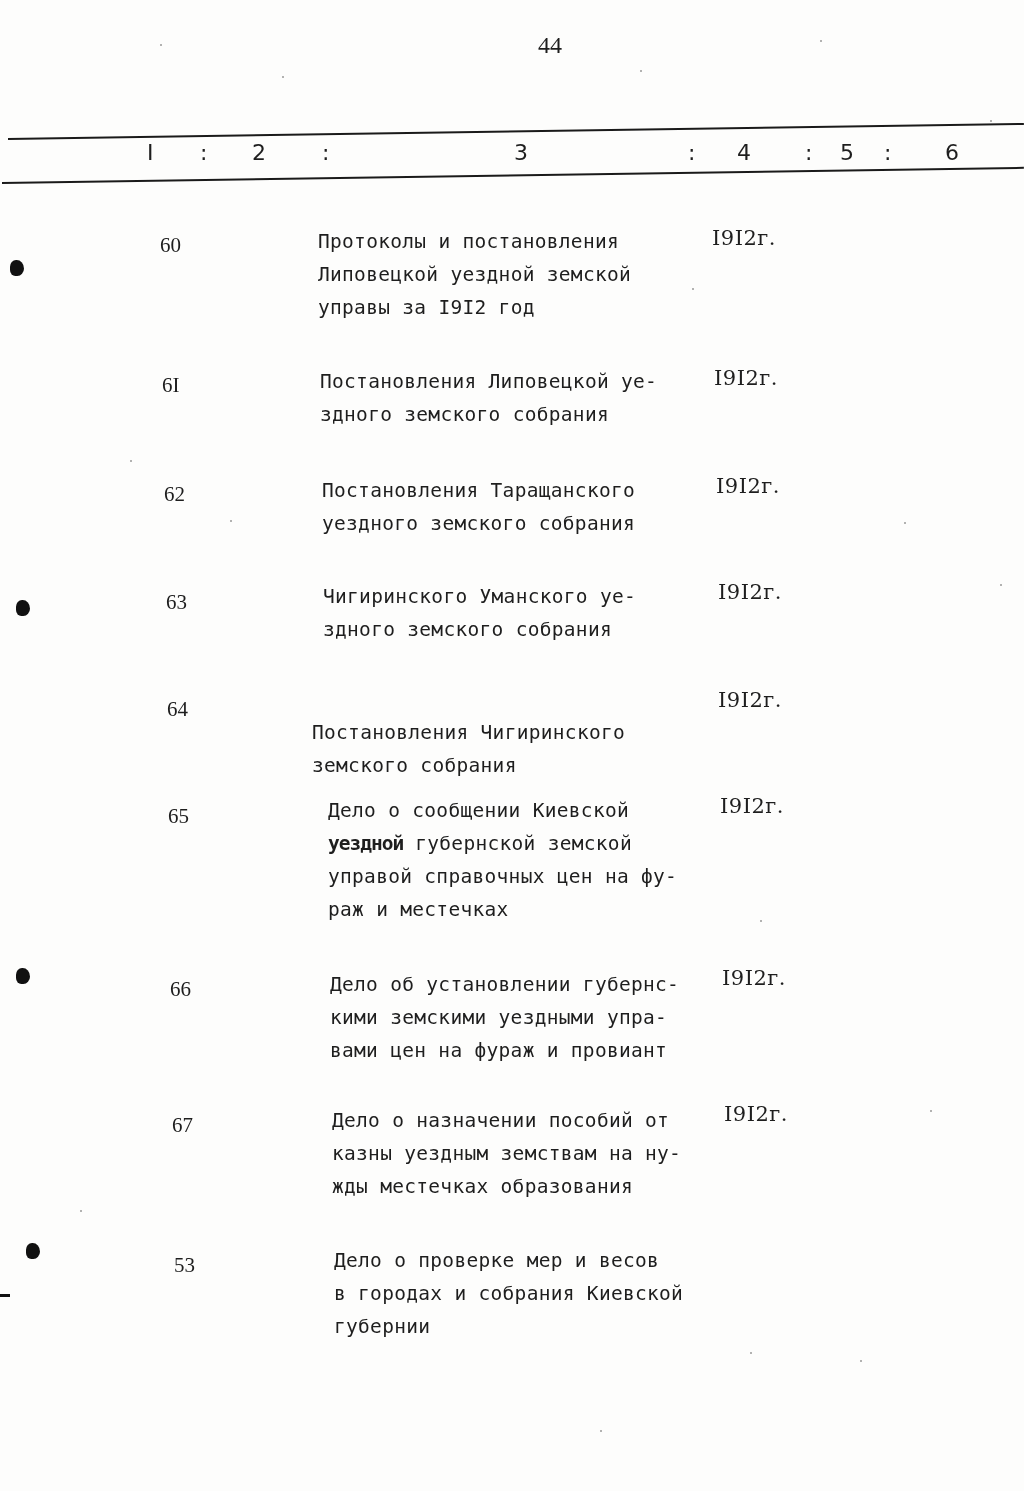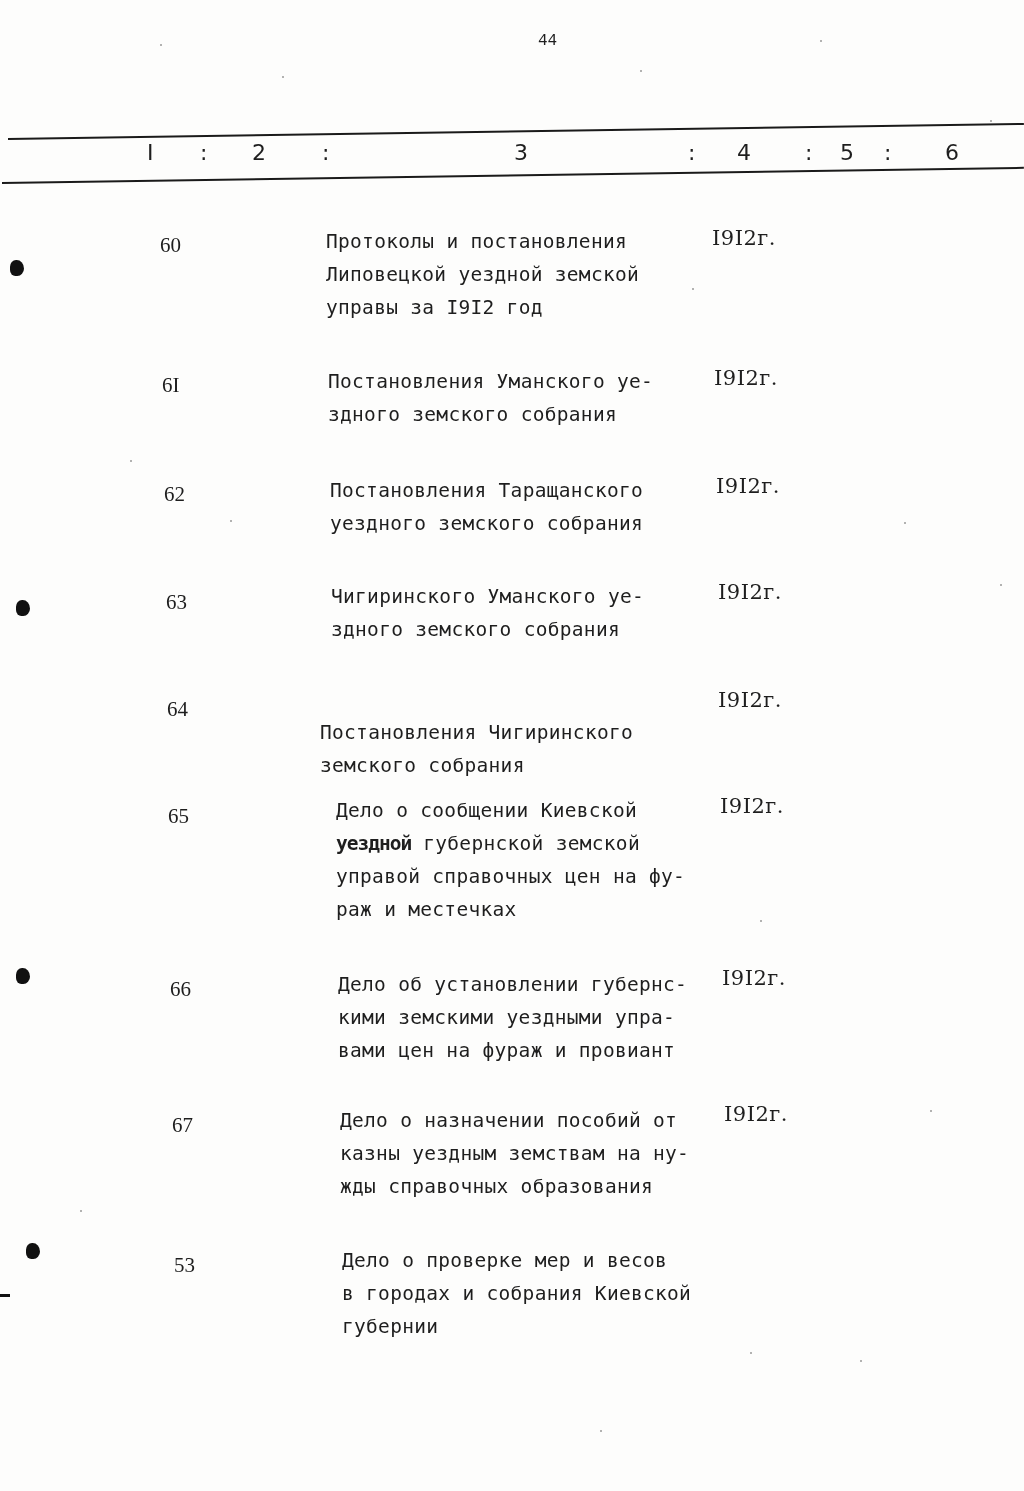--- a/index.html
+++ b/index.html
@@ -9,22 +9,22 @@
       background: #fdfdfc;
       position: relative;
       overflow: hidden;
       font-family: "DejaVu Sans Mono", "Liberation Mono", monospace;
       color: #1e1e1e;
     }
     .page-number {
       position: absolute;
       left: 538px;
       top: 32px;
-      font-size: 16px;
-      font-family: Liberation Mono, monospace;
+      font-size: 24px;
+      font-family: Liberation Serif, serif;
       letter-spacing: 0px;
     }
     .rule {
       position: absolute;
       height: 2px;
       background: #1a1a1a;
       transform-origin: left center;
     }
     .rule-top { left: 8px; top: 138px; width: 1016px; transform: rotate(-0.85deg); }
     .rule-bottom { left: 2px; top: 182px; width: 1022px; transform: rotate(-0.85deg); }
@@ -41,21 +41,20 @@
       position: absolute;
       font-family: Liberation Serif, serif;
       font-size: 21px;
     }
     .entry .desc {
       position: absolute;
       font-size: 19.5px;
       line-height: 33px;
       white-space: pre;
       letter-spacing: 0.3px;
-      margin-left: 8px;
     }
     .entry .year {
       position: absolute;
       font-family: "DejaVu Serif", serif;
       font-size: 21px;
       letter-spacing: 0.5px;
     }
     .overstrike { font-weight: bold; letter-spacing: -1px; }
     .punch {
       position: absolute;
@@ -93,21 +92,21 @@
   <div class="entry">
     <span class="num" style="left:160px;top:233px">60</span>
     <div class="desc" style="left:318px;top:225px"><span>Протоколы и постановления</span>
 <span>Липовецкой уездной земской</span>
 <span>управы за I9I2 год</span></div>
     <span class="year" style="left:712px;top:226px">I9I2г.</span>
   </div>
 
   <div class="entry">
     <span class="num" style="left:162px;top:373px">6I</span>
-    <div class="desc" style="left:320px;top:365px"><span>Постановления Уманского уе-</span>
+    <div class="desc" style="left:320px;top:365px"><span>Постановления Липовецкой уе-</span>
 <span>здного земского собрания</span></div>
     <span class="year" style="left:714px;top:366px">I9I2г.</span>
   </div>
 
   <div class="entry">
     <span class="num" style="left:164px;top:482px">62</span>
     <div class="desc" style="left:322px;top:474px"><span>Постановления Таращанского</span>
 <span>уездного земского собрания</span></div>
     <span class="year" style="left:716px;top:474px">I9I2г.</span>
   </div>
@@ -140,21 +139,21 @@
     <div class="desc" style="left:330px;top:968px"><span>Дело об установлении губернс-</span>
 <span>кими земскими уездными упра-</span>
 <span>вами цен на фураж и провиант</span></div>
     <span class="year" style="left:722px;top:966px">I9I2г.</span>
   </div>
 
   <div class="entry">
     <span class="num" style="left:172px;top:1113px">67</span>
     <div class="desc" style="left:332px;top:1104px"><span>Дело о назначении пособий от</span>
 <span>казны уездным земствам на ну-</span>
-<span>жды справочных образования</span></div>
+<span>жды местечках образования</span></div>
     <span class="year" style="left:724px;top:1102px">I9I2г.</span>
   </div>
 
   <div class="entry">
     <span class="num" style="left:174px;top:1253px">53</span>
     <div class="desc" style="left:334px;top:1244px"><span>Дело о проверке мер и весов</span>
 <span>в городах и собрания Киевской</span>
 <span>губернии</span></div>
   </div>
 

